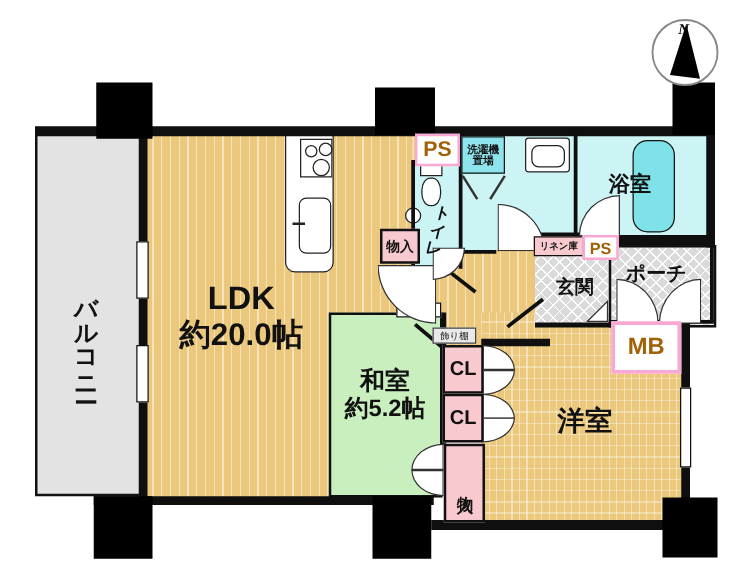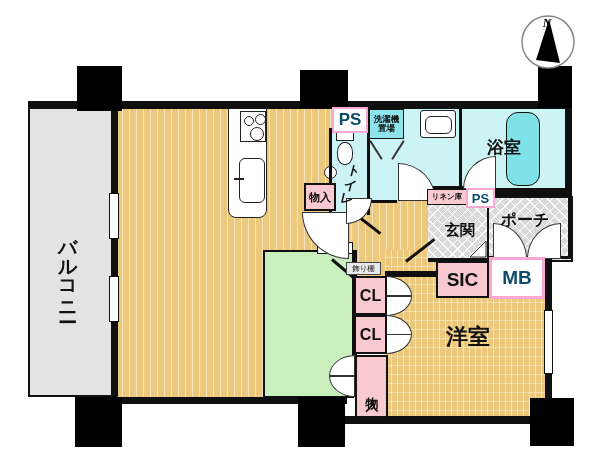--- a/index.html
+++ b/index.html
@@ -16,21 +16,21 @@
      repeating-linear-gradient(0deg,rgba(255,255,255,.35) 0 1px,transparent 1px 9px);}
   .tatami{position:absolute;z-index:2;background:#c9efbf;border:2px solid #111;box-sizing:border-box;}
   .cyan{position:absolute;z-index:2;background:#cdf4f5;}
   .tile{position:absolute;z-index:2;background-color:#dadada;
      background-image:repeating-linear-gradient(45deg,#fff 0 1px,transparent 1px 7px),
      repeating-linear-gradient(-45deg,#fff 0 1px,transparent 1px 7px);}
   .balc{position:absolute;z-index:1;background:#e3e3e3;border:2px solid #111;box-sizing:border-box;}
   .pinkbox{position:absolute;z-index:5;background:#f8c9ce;border:2px solid #111;box-sizing:border-box;
      display:flex;align-items:center;justify-content:center;font-weight:bold;color:#111;}
   .whitebox{position:absolute;z-index:5;background:#fff;border:3px solid #f9a8d4;box-sizing:border-box;
-     display:flex;align-items:center;justify-content:center;font-weight:bold;color:#0c4a6e;}
+     display:flex;align-items:center;justify-content:center;font-weight:bold;color:#a16207;}
   .graybox{position:absolute;z-index:5;background:#e9e9e9;border:1px solid #444;box-sizing:border-box;
      display:flex;align-items:center;justify-content:center;font-weight:bold;color:#111;}
   .arc{position:absolute;z-index:4;background:#fff;border:1.5px solid #333;box-sizing:border-box;}
   .fix{position:absolute;z-index:2;background:#fff;border:1.5px solid #222;box-sizing:border-box;}
   .window{position:absolute;z-index:4;background:#fff;border:1px solid #111;box-sizing:border-box;}
   .label{position:absolute;z-index:6;color:#111;font-weight:bold;line-height:1.15;text-align:center;}
   .vtext{writing-mode:vertical-rl;text-orientation:upright;}
 </style>
 </head>
 <body>
@@ -128,41 +128,44 @@
   </div>
   <div class="pinkbox" style="left:427px;top:189px;width:40px;height:16px;border-width:1.5px;font-size:7.5px;">
     <span>リネン庫</span>
   </div>
   <div class="whitebox" style="left:466px;top:188px;width:29px;height:20px;border-width:2.5px;font-size:13px;">
     <span>PS</span>
   </div>
   <div class="pinkbox" style="left:304px;top:183px;width:32px;height:28px;font-size:11px;">
     <span>物入</span>
   </div>
-  <div class="pinkbox" style="left:436px;top:261px;width:53px;height:37px;border-width:2.5px;font-size:19px;">
-    <span>SIC</span>
-  </div>
   <div class="whitebox" style="left:489px;top:257px;width:56px;height:42px;font-size:19px;text-align:right;">
     <span>MB</span>
   </div>
   <div class="pinkbox" style="left:354px;top:276px;width:33px;height:39px;font-size:16px;">
     <span>CL</span>
   </div>
   <div class="pinkbox" style="left:354px;top:315px;width:33px;height:39px;font-size:16px;">
     <span>CL</span>
   </div>
   <div class="pinkbox" style="left:355px;top:355px;width:33px;height:63px;font-size:13px;">
     <span class="vtext">物入</span>
   </div>
   <div class="graybox" style="left:346px;top:262px;width:35px;height:13px;font-size:7.5px;font-weight:normal;">
     <span>飾り棚</span>
   </div>
 
   <div class="label vtext" style="left:57px;top:196px;height:145px;font-size:19px;font-weight:bold;">バルコニー</div>
+  <div class="label" style="left:118px;top:224px;width:150px;font-size:26px;">
+    <div>LDK</div>
+    <div style="font-size:25px;">約20.0帖</div>
+  </div>
   <div class="label" style="left:263px;top:294px;width:90px;font-size:20px;">
+    <div>和室</div>
+    <div style="font-size:19px;">約5.2帖</div>
   </div>
   <div class="label" style="left:408px;top:324px;width:120px;font-size:22px;">
     <div>洋室</div>
   </div>
   <div class="label vtext" style="left:344px;top:146px;height:62px;font-size:13px;transform:rotate(14deg);">トイレ</div>
   <div class="label" style="left:482px;top:138px;width:44px;font-size:17px;">浴室</div>
   <div class="label" style="left:438px;top:221px;width:44px;font-size:15px;">玄関</div>
   <div class="label" style="left:496px;top:211px;width:58px;font-size:16px;">ポーチ</div>
 
   <svg class="abs" style="left:516px;top:10px;z-index:6;" width="64" height="64">

